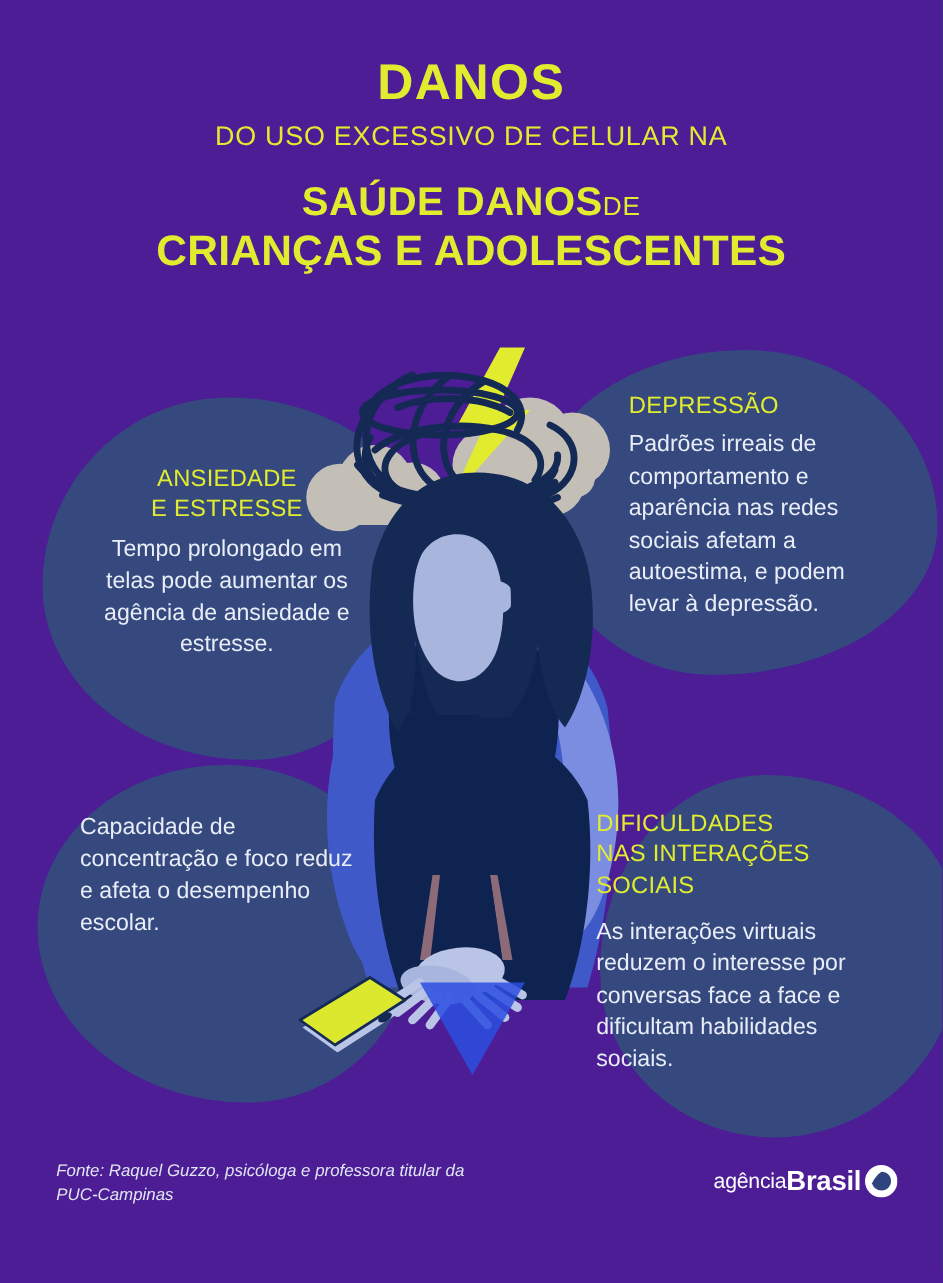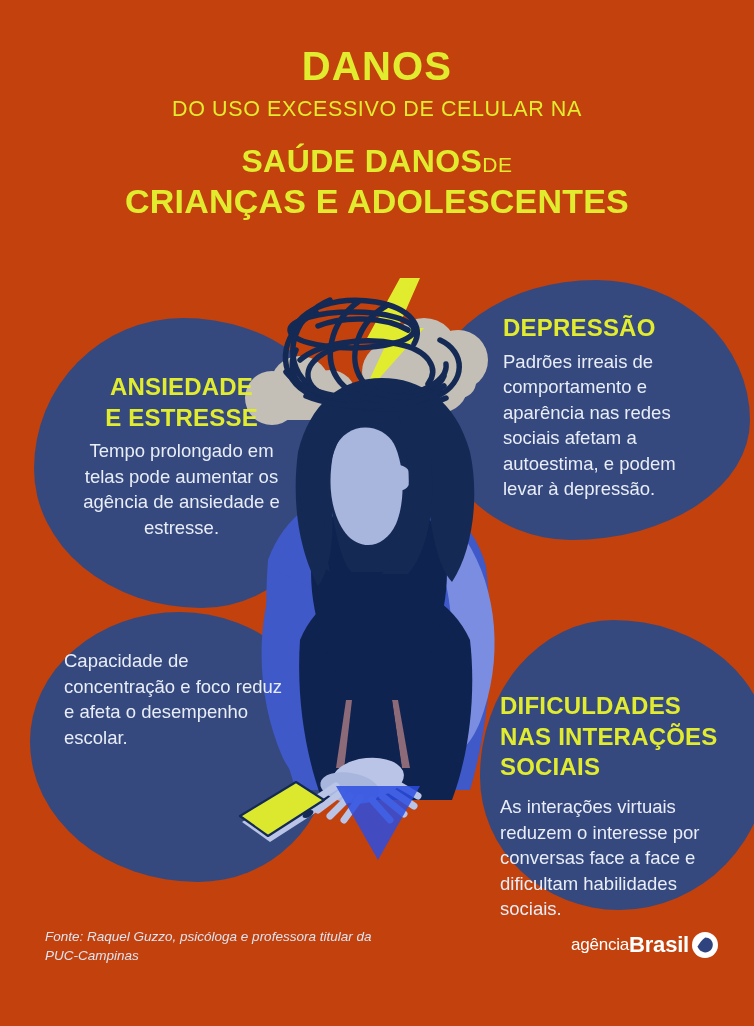--- a/index.html
+++ b/index.html
@@ -14,21 +14,21 @@
   body {
     font-family: "Liberation Sans", sans-serif;
     background: #2f447e;
     position: relative;
   }
 
   #poster {
     position: relative;
     width: 754px;
     height: 1026px;
-    background: #c2410c;
+    background: #4c1d95;
     overflow: hidden;
   }
 
   
   .blob {
     position: absolute;
     background: #35497f;
     pointer-events: none;
   }
   .blob-tl {
@@ -81,37 +81,37 @@
   }
   .t4 {
     font-size: 34px; font-weight: 800;
     letter-spacing: 0.2px;
   }
 
   
   .block { position: absolute; z-index: 7; }
   .block h2 {
     color: #e2ec2f;
-    font-size: 24px;
-    font-weight: 700;
+    font-size: 19px;
+    font-weight: 400;
     line-height: 1.28;
     letter-spacing: 0.2px;
     margin-bottom: 5px;
   }
   .block p {
     color: #e8edf7;
     font-size: 18.5px;
     font-weight: 400;
     line-height: 1.38;
   }
 
   #b-ansiedade  { left: 74px;  top: 372px;  width: 215px; text-align: center; }
   #b-depressao  { left: 503px; top: 313px;  width: 215px; }
   #b-concentracao { left: 64px; top: 648px; width: 222px; }
-  #b-sociais    { left: 500px; top: 648px;  width: 218px; margin-top: 43px; }
+  #b-sociais    { left: 477px; top: 648px;  width: 218px; }
   #b-sociais p  { margin-top: 11px; }
 
   
   #art {
     position: absolute;
     left: 0; top: 0;
     width: 754px; height: 1026px;
     z-index: 4;
     pointer-events: none;
   }

